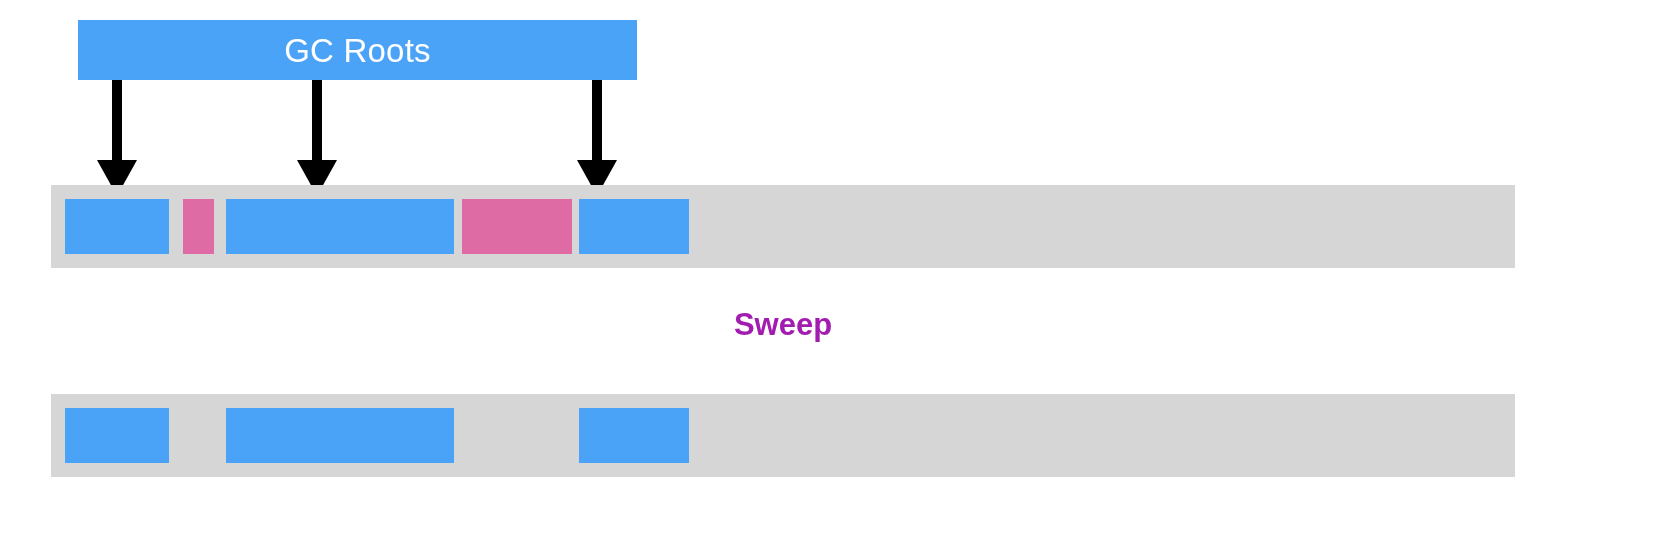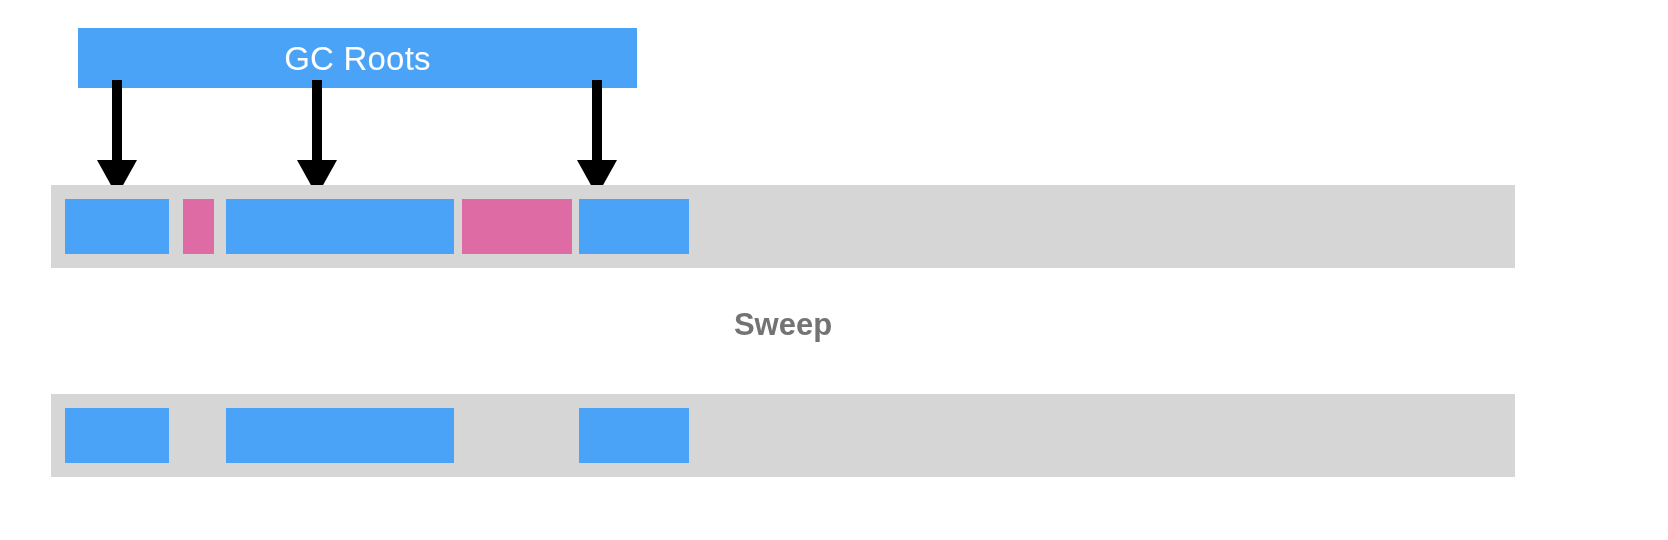--- a/index.html
+++ b/index.html
@@ -16,21 +16,21 @@
     width: 1668px;
     height: 540px;
     background: #ffffff;
     overflow: hidden;
   }
 
   
   .roots-box {
     position: absolute;
     left: 78px;
-    top: 28px;
+    top: 20px;
     width: 559px;
     height: 60px;
     background: #4aa3f7;
     display: flex;
     align-items: center;
     justify-content: center;
     box-sizing: border-box;
   }
   .roots-label {
     color: #ffffff;
@@ -80,21 +80,21 @@
   
   .sweep-label {
     position: absolute;
     left: 0;
     top: 309px;
     width: 1566px;
     text-align: center;
     font-family: "Liberation Sans", sans-serif;
     font-size: 31px;
     font-weight: bold;
-    color: #737373;
+    color: #a21caf;
     line-height: 1;
     white-space: nowrap;
   }
 </style>
 </head>
 <body>
 
 <div id="canvas">
 
   <div class="roots-box">

